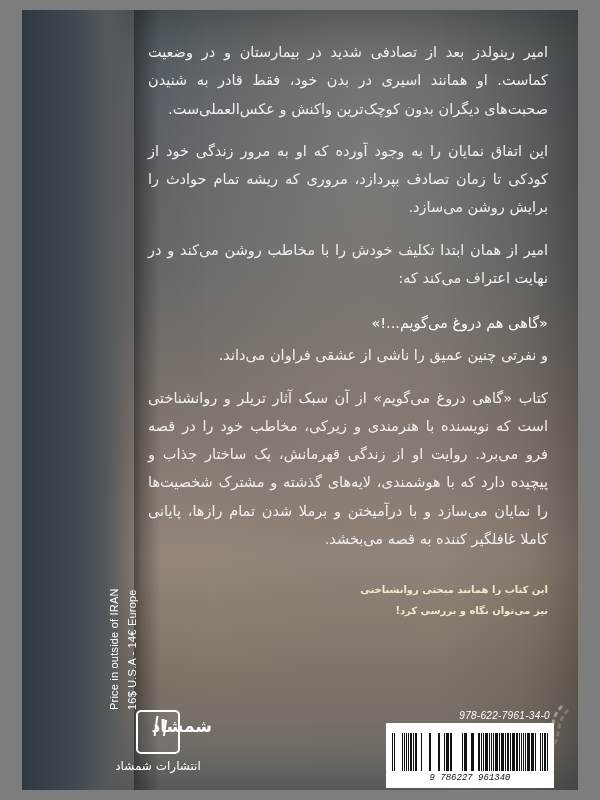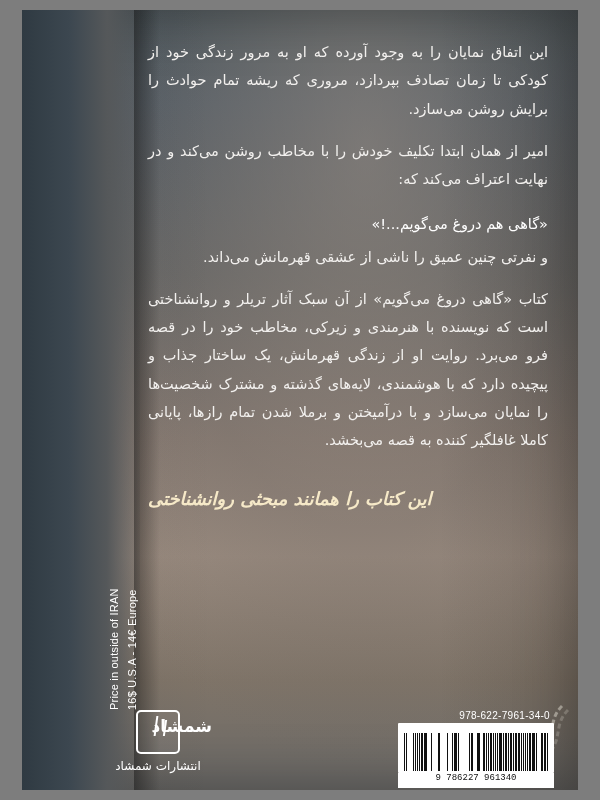--- a/index.html
+++ b/index.html
@@ -116,25 +116,24 @@
   .quote {
     font-size: 14.5px;
     line-height: 1.95;
     margin: 17px 0 4px 0;
     color: #ffffff;
   }
 
   .note {
     margin-top: 26px;
     color: #f6e9c8;
-    font-size: 18px;
+    font-size: 10px;
     line-height: 2.1;
     font-weight: bold;
-    text-align: left;
-    font-style: italic;
+    text-align: right;
   }
   .note .l2 { display: block; }
 
   
   .publisher {
     position: absolute;
     left: 82px;
     top: 700px;
     width: 108px;
     height: 66px;
@@ -183,24 +182,25 @@
     color: #ffffff;
     font-size: 12px;
     direction: rtl;
   }
 
   
   .barcode-area {
     position: absolute;
     right: 24px;
     top: 700px;
-    width: 156px;
+    width: 168px;
     z-index: 6;
     direction: ltr;
     text-align: center;
+    font-style: italic;
   }
   .isbn-top {
     color: #ffffff;
     font-size: 10px;
     font-family: "Liberation Sans", sans-serif;
     letter-spacing: 0.3px;
     margin-bottom: 2px;
     text-align: right;
     padding-right: 4px;
   }
@@ -250,30 +250,32 @@
   <div class="cover">
 
     <div class="spine"></div>
     <div class="spine-shadow"></div>
 
     <div class="spine-text line1">Price in outside of IRAN</div>
     <div class="spine-text line2">16$ U.S.A  -  14€ Europe</div>
 
     <div class="content">
 
+      <p class="para">امیر رینولدز بعد از تصادفی شدید در بیمارستان و در وضعیت کماست. او همانند اسیری در بدن خود، فقط قادر به شنیدن صحبت‌های دیگران بدون کوچک‌ترین واکنش و عکس‌العملی‌ست.</p>
       <p class="para">این اتفاق نمایان را به وجود آورده که او به مرور زندگی خود از کودکی تا زمان تصادف بپردازد، مروری که ریشه تمام حوادث را برایش روشن می‌سازد.</p>
       <p class="para tight">امیر از همان ابتدا تکلیف خودش را با مخاطب روشن می‌کند و در نهایت اعتراف می‌کند که:</p>
 
       <p class="quote">«گاهی هم دروغ می‌گویم...!»</p>
-      <p class="para">و نفرتی چنین عمیق را ناشی از عشقی قهرمانش می‌داند.</p>
+      <p class="para">و نفرتی چنین عمیق را ناشی از عشقی فراوان می‌داند.</p>
 
       <p class="para">کتاب «گاهی دروغ می‌گویم» از آن سبک آثار تریلر و روانشناختی است که نویسنده با هنرمندی و زیرکی، مخاطب خود را در قصه فرو می‌برد. روایت او از زندگی قهرمانش، یک ساختار جذاب و پیچیده دارد که با هوشمندی، لایه‌های گذشته و مشترک شخصیت‌ها را نمایان می‌سازد و با درآمیختن و برملا شدن تمام رازها، پایانی کاملا غافلگیر کننده به قصه می‌بخشد.</p>
 
       <div class="note">
         <span class="l1">این کتاب را همانند مبحثی روانشناختی</span>
+        <span class="l2">نیز می‌توان نگاه و بررسی کرد!</span>
       </div>
     </div>
 
     <div class="publisher">
       <div class="logo-box">
         <span class="tick"></span>
         <span class="tick2"></span>
         <span class="logo-word">شمشاد</span>
       </div>
       <div class="publisher-name">انتشارات شمشاد</div>

